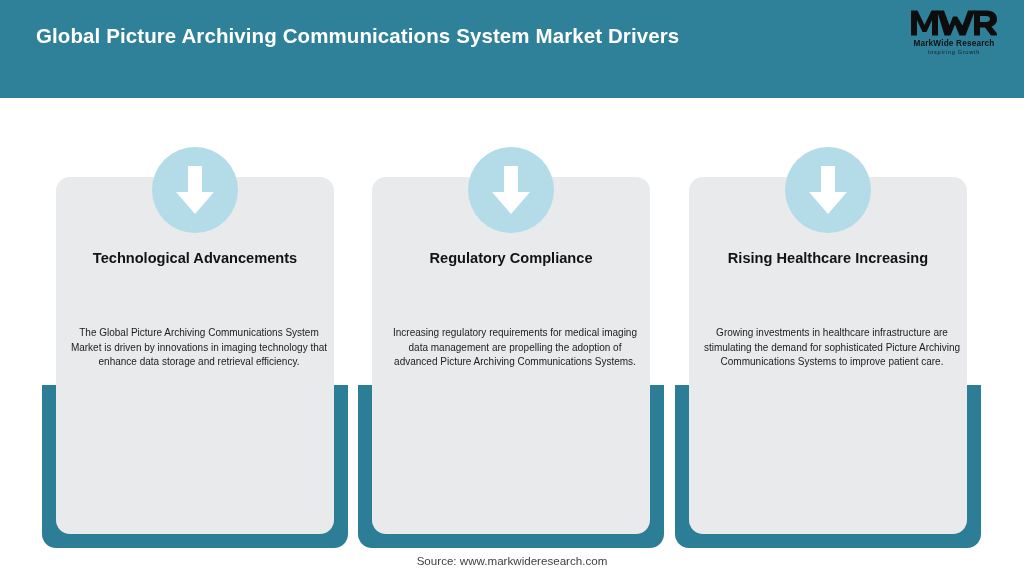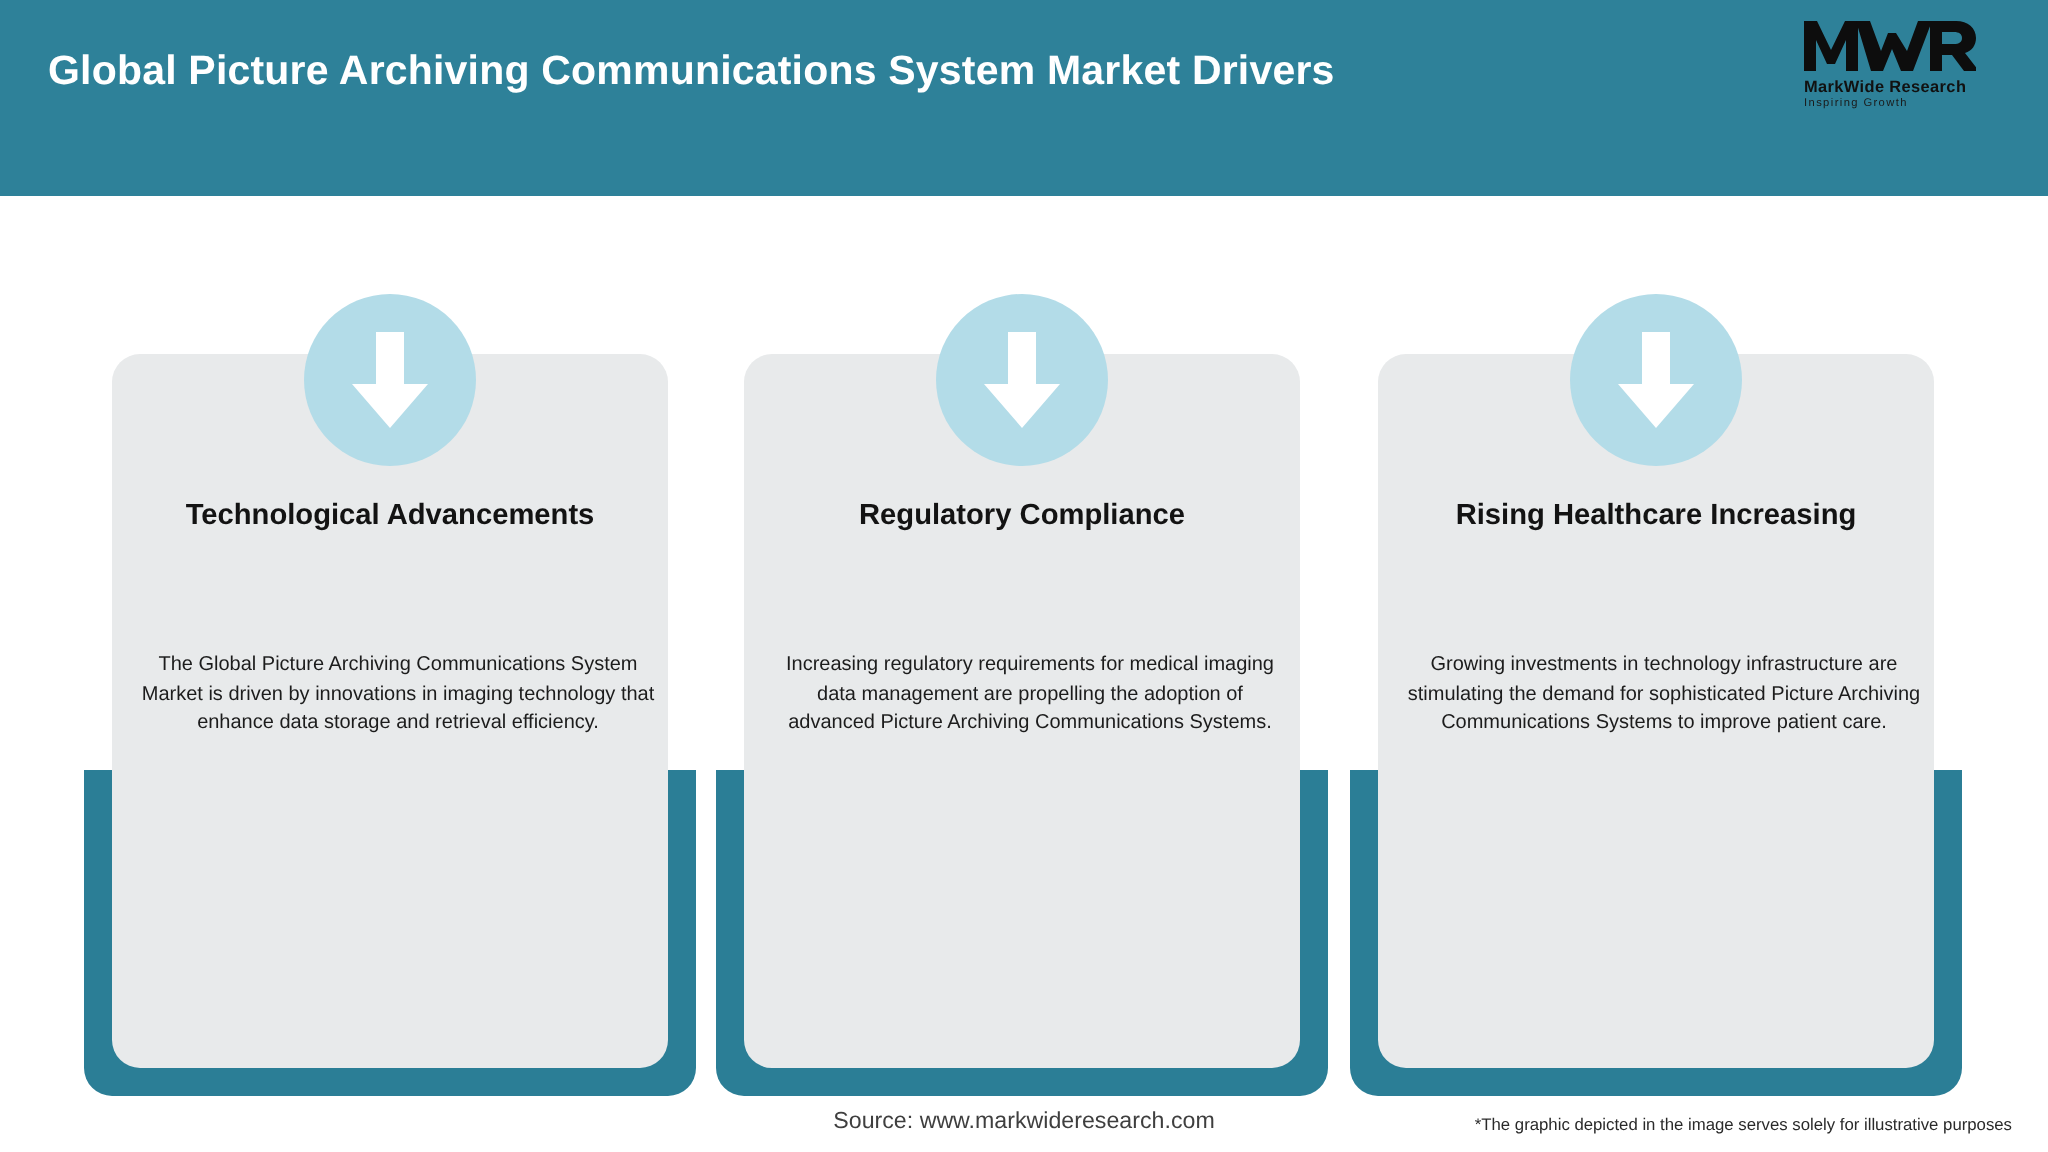--- a/index.html
+++ b/index.html
@@ -23,38 +23,39 @@
   .header-band {
     position: absolute;
     left: 0; top: 0;
     width: 1024px;
     height: 98px;
     background: #2e8199;
   }
 
   .header-title {
     position: absolute;
-    left: 24px;
+    left: 36px;
     top: 24px;
     font-size: 20.5px;
     font-weight: bold;
     color: #ffffff;
     letter-spacing: 0.1px;
     white-space: nowrap;
   }
 
   
   .logo {
     position: absolute;
     right: 18px;
     top: 8px;
     width: 104px;
     height: 52px;
     display: flex;
     flex-direction: column;
+    align-items: center;
     justify-content: flex-start;
   }
   .logo-mark {
     width: 86px;
     height: 30px;
     display: block;
   }
   .logo-name {
     font-size: 8.2px;
     font-weight: bold;
@@ -222,21 +223,20 @@
 
     <div class="card-slot s2">
       <div class="bracket"></div>
       <div class="panel"></div>
       <div class="icon-circle">
         <svg width="44" height="52" viewBox="0 0 44 52" aria-hidden="true">
           <polygon fill="#ffffff" points="15,2 29,2 29,28 41,28 22,50 3,28 15,28"></polygon>
         </svg>
       </div>
       <div class="card-heading">Rising Healthcare Increasing</div>
-      <div class="card-body">Growing investments in technology infrastructure are stimulating the demand for sophisticated Picture Archiving Communications Systems to improve patient care.</div>
+      <div class="card-body">Growing investments in healthcare infrastructure are stimulating the demand for sophisticated Picture Archiving Communications Systems to improve patient care.</div>
     </div>
 
   </div>
 
   <div class="footer-source">Source: www.markwideresearch.com</div>
-  <div class="footer-note">*The graphic depicted in the image serves solely for illustrative purposes</div>
 
 </div>
 
 </body></html>

